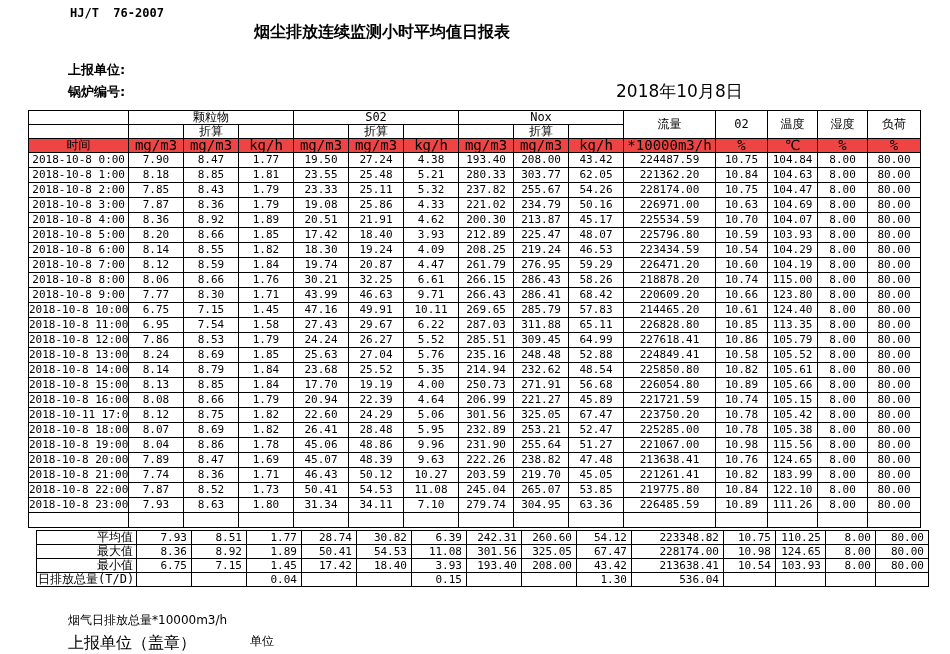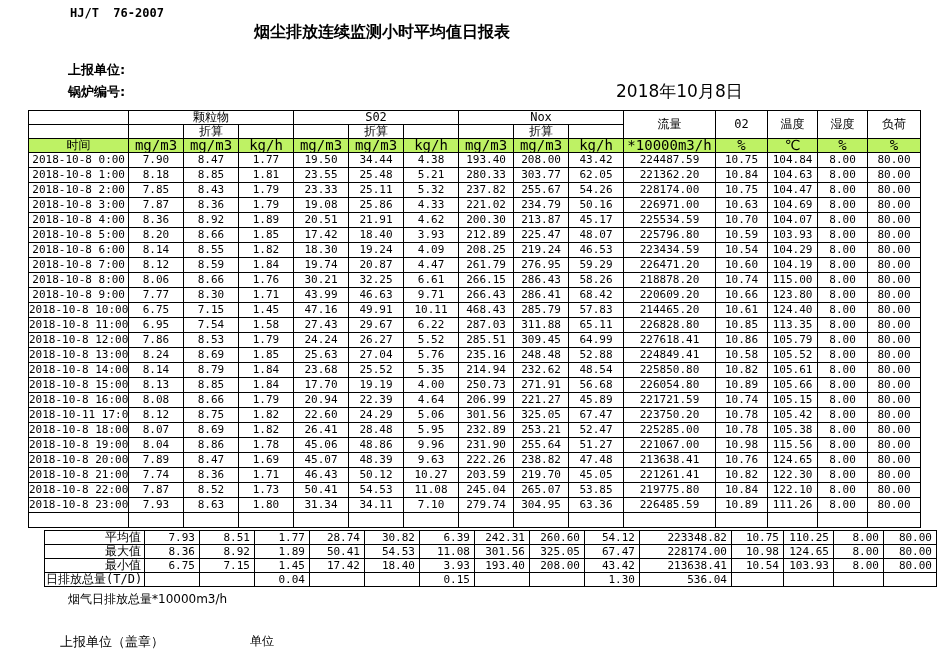--- a/index.html
+++ b/index.html
@@ -11,34 +11,34 @@
   #std-code { left:30px; top:6px; font-size:12px; font-weight:bold; white-space:pre;
               font-family:"DejaVu Sans Mono","DejaVu Sans",monospace; }
   #report-title { left:214px; top:22px; font-size:16px; font-weight:bold; white-space:nowrap; }
   #plant-label  { left:28px; top:61px; font-size:13px; font-weight:bold; }
   #boiler-label { left:28px; top:83px; font-size:13px; font-weight:bold; }
   #report-date  { left:576px; top:80px; font-size:17px; }
 
   table { border-collapse:collapse; table-layout:fixed; width:892px;
           font-family:"DejaVu Sans Mono","DejaVu Sans",sans-serif; }
   #main-table    { position:absolute; left:28px; top:110px; }
-  #summary-table { position:absolute; left:44px; top:530px; }
+  #summary-table { position:absolute; left:36px; top:530px; }
   th, td { border:1px solid #000; padding:0; overflow:hidden; white-space:nowrap;
            font-weight:normal; }
   #main-table thead th { height:13px; line-height:13px; font-size:12px; text-align:center; }
   #main-table thead tr.units th { font-size:14px; }
-  tr.green th { background:#bef264; }
+  tr.green th { background:#ef4444; }
   #main-table tbody td { height:14px; line-height:14px; font-size:11px; text-align:center; }
   #main-table tbody td:first-child { text-align:right; padding-right:3px; }
   #summary-table td { height:13px; line-height:13px; font-size:11px; text-align:right; padding-right:4px; }
   #summary-table td:first-child { padding-right:3px; font-size:12px; }
   #summary-table tr:last-child td:first-child { text-align:left; padding-left:1px; padding-right:0; }
 
-  #footer-note  { left:28px; top:591px; font-size:12px; }
-  #report-org   { left:20px; top:633px; font-size:13px; }
+  #footer-note  { left:28px; top:612px; font-size:12px; }
+  #report-org   { left:28px; top:633px; font-size:16px; }
   #unit-label   { left:210px; top:633px; font-size:12px; }
 </style>
 </head>
 <body>
 
 <div class="abs" id="std-code">HJ/T  76-2007</div>
 <div class="abs" id="report-title">烟尘排放连续监测小时平均值日报表</div>
 <div class="abs" id="plant-label">上报单位:</div>
 <div class="abs" id="boiler-label">锅炉编号:</div>
 <div class="abs" id="report-date">2018年10月8日</div>
@@ -103,21 +103,21 @@
       <th>%</th>
     </tr>
   </thead>
   <tbody>
       <tr>
         <td>2018-10-8 0:00</td>
         <td>7.90</td>
         <td>8.47</td>
         <td>1.77</td>
         <td>19.50</td>
-        <td>34.44</td>
+        <td>27.24</td>
         <td>4.38</td>
         <td>193.40</td>
         <td>208.00</td>
         <td>43.42</td>
         <td>224487.59</td>
         <td>10.75</td>
         <td>104.84</td>
         <td>8.00</td>
         <td>80.00</td>
       </tr>
@@ -275,21 +275,21 @@
         <td>80.00</td>
       </tr>
       <tr>
         <td>2018-10-8 10:00</td>
         <td>6.75</td>
         <td>7.15</td>
         <td>1.45</td>
         <td>47.16</td>
         <td>49.91</td>
         <td>10.11</td>
-        <td>468.43</td>
+        <td>269.65</td>
         <td>285.79</td>
         <td>57.83</td>
         <td>214465.20</td>
         <td>10.61</td>
         <td>124.40</td>
         <td>8.00</td>
         <td>80.00</td>
       </tr>
       <tr>
         <td>2018-10-8 11:00</td>
@@ -467,21 +467,21 @@
         <td>8.36</td>
         <td>1.71</td>
         <td>46.43</td>
         <td>50.12</td>
         <td>10.27</td>
         <td>203.59</td>
         <td>219.70</td>
         <td>45.05</td>
         <td>221261.41</td>
         <td>10.82</td>
-        <td>122.30</td>
+        <td>183.99</td>
         <td>8.00</td>
         <td>80.00</td>
       </tr>
       <tr>
         <td>2018-10-8 22:00</td>
         <td>7.87</td>
         <td>8.52</td>
         <td>1.73</td>
         <td>50.41</td>
         <td>54.53</td>

